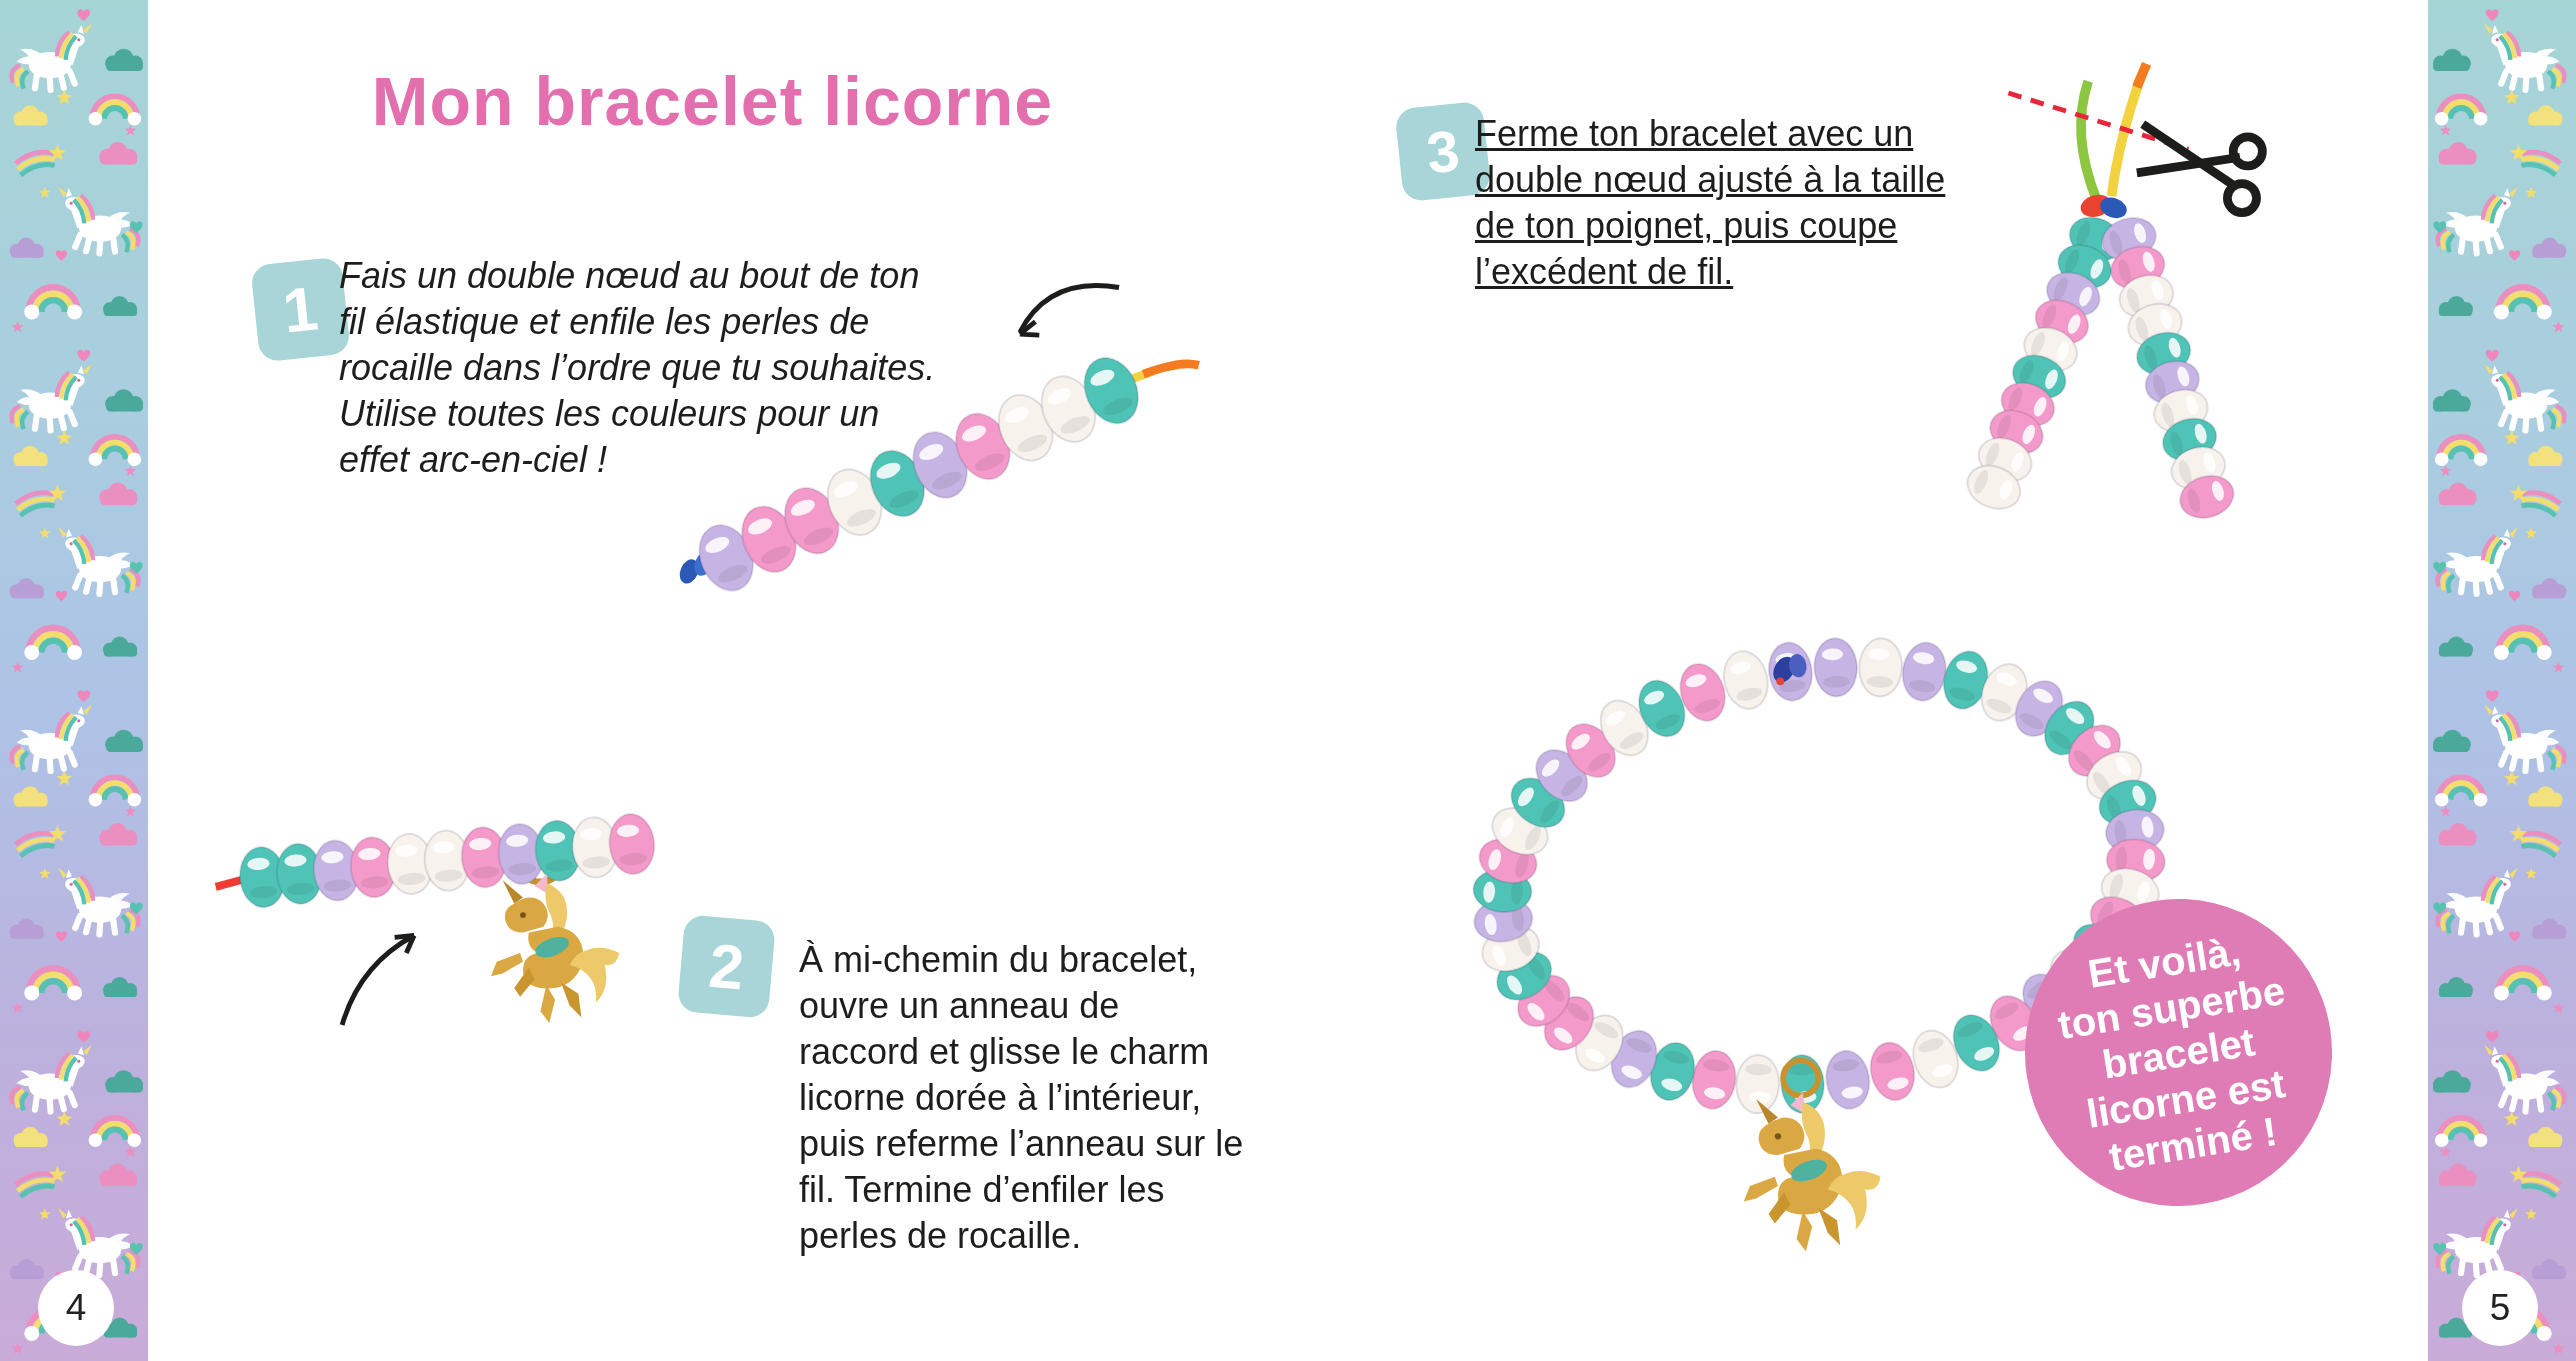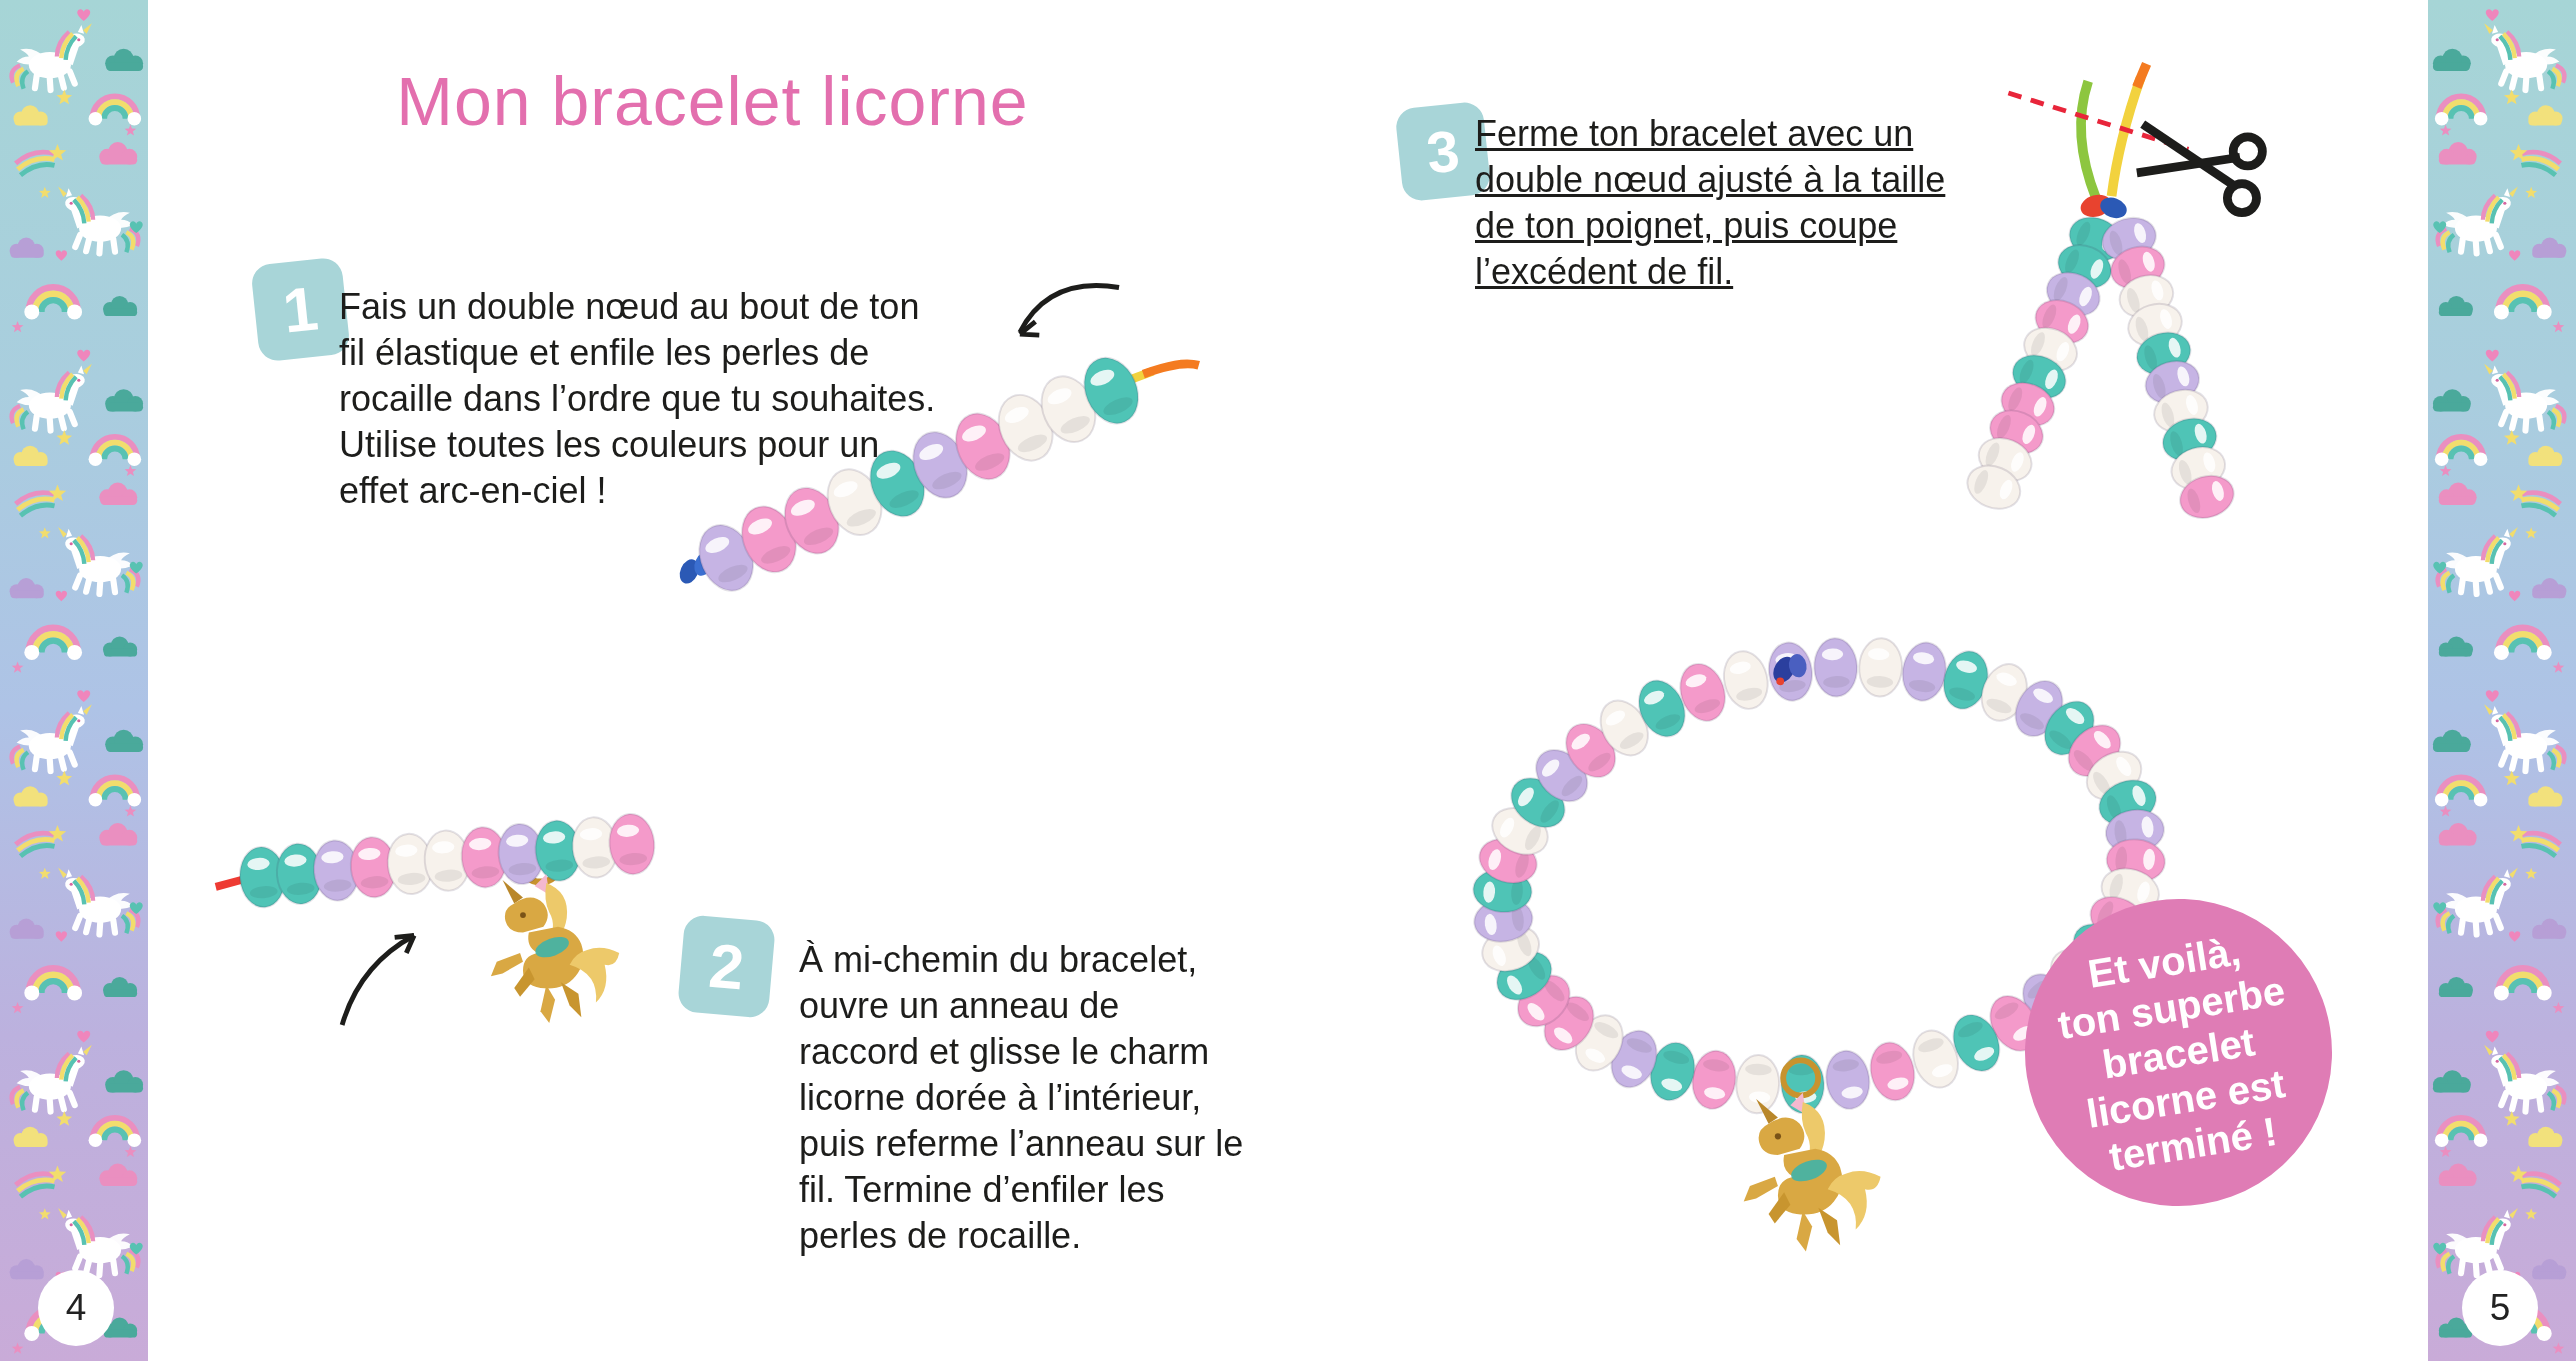--- a/index.html
+++ b/index.html
@@ -7,28 +7,28 @@
           font-family:"Liberation Sans",sans-serif;color:#1d1d1b;}
   .border-strip{position:absolute;top:0;width:148px;height:1362px;
     background:linear-gradient(180deg,#a6d5d6 0%,#a9cede 28%,#aec3e6 52%,#bcb1de 76%,#c9abd8 100%);}
   #border-left{left:0;}
   #border-right{left:2428px;}
   .page-circle{position:absolute;width:76px;height:76px;border-radius:50%;background:#ffffff;
     display:flex;align-items:center;justify-content:center;font-size:37px;color:#222;z-index:5;}
   #page-circle-left{left:38px;top:1270px;}
   #page-circle-right{left:2462px;top:1270px;}
   .title{position:absolute;left:226px;top:62px;width:973px;text-align:center;
-    font-size:68px;font-weight:normal;letter-spacing:1px;color:#e36fae;}
+    font-size:68px;font-weight:bold;letter-spacing:1px;color:#e36fae;}
   .step-badge{position:absolute;background:#a8d5d8;color:#ffffff;font-weight:bold;
     display:flex;align-items:center;justify-content:center;border-radius:19.5px;}
   #badge-1{left:255px;top:261px;width:91px;height:97px;font-size:62px;transform:rotate(-6deg);}
   #badge-2{left:681px;top:918px;width:91px;height:97px;font-size:62px;transform:rotate(5deg);}
   #badge-3{left:1399px;top:105px;width:88px;height:93px;font-size:58px;transform:rotate(-6deg);}
   .step-text{position:absolute;font-size:36px;line-height:1.28;}
-  #text-1{left:339px;top:284px;width:613px;}
+  #text-1{left:339px;top:253px;width:613px;font-style:italic;}
   #text-2{left:799px;top:926px;width:447px;margin-top:11px;}
   #text-3{left:1475px;top:111px;width:516px;text-decoration:underline;}
   .ill{position:absolute;}
   #ill-step1{left:662px;top:270px;}
   #ill-step2{left:206px;top:770px;}
   #ill-step3{left:1950px;top:54px;}
   #ill-bracelet{left:1438px;top:621px;}
   .done-badge{position:absolute;left:2025px;top:899px;width:307px;height:307px;border-radius:50%;
     background:#df7cb5;display:flex;align-items:center;justify-content:center;text-align:center;
     transform:rotate(-9deg);z-index:6;}

